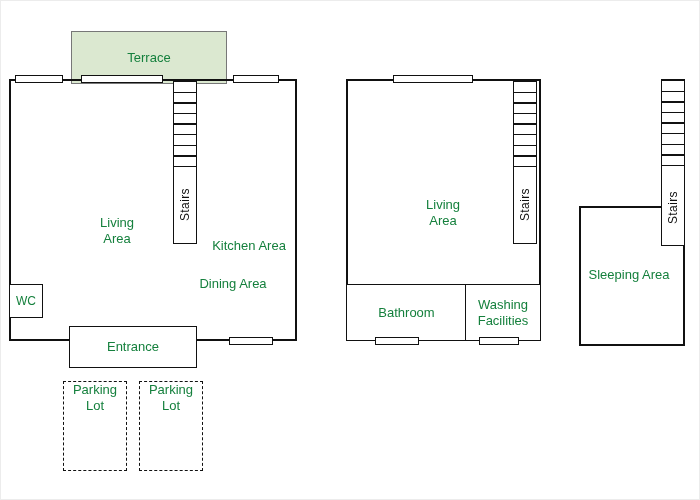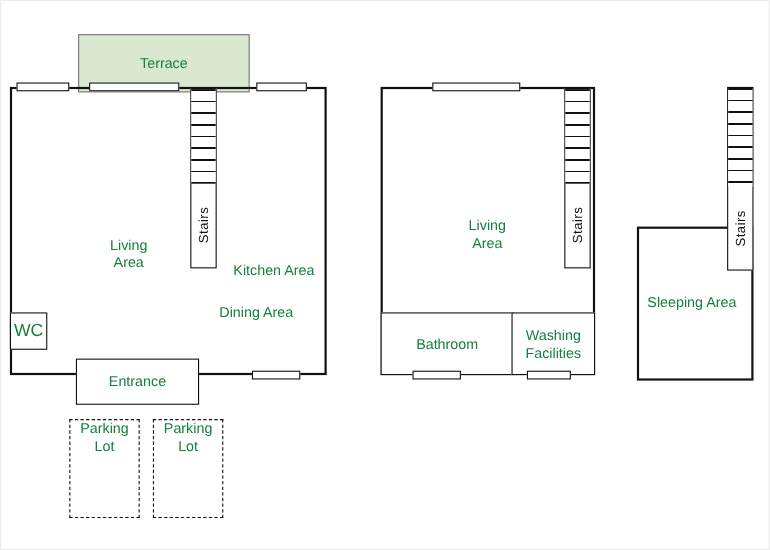--- a/index.html
+++ b/index.html
@@ -39,24 +39,24 @@
     <div class="stairs-txt">
       <span>Stairs</span>
     </div>
   </div>
 
   <div class="abs lbl" style="left:86px;top:214px;width:60px;">Living Area</div>
   <div class="abs lbl" style="left:202px;top:189px;width:92px;white-space:nowrap;margin-top:48px;">Kitchen Area</div>
   <div class="abs lbl" style="left:186px;top:275px;width:92px;white-space:nowrap;text-align:center;">Dining Area</div>
 
   <div class="abs box center" style="left:8px;top:283px;width:34px;height:34px;">
-    <span class="lbl" style="font-size:16px;">WC</span>
+    <span class="lbl" style="font-size:12px;">WC</span>
   </div>
 
-  <div class="abs box center" style="left:68px;top:325px;width:112px;height:42px;">
+  <div class="abs box center" style="left:68px;top:325px;width:128px;height:42px;">
     <span class="lbl">Entrance</span>
   </div>
 
   <div class="abs dashed" style="left:62px;top:380px;width:64px;height:90px;">
     <span class="lbl">Parking Lot</span>
   </div>
   <div class="abs dashed" style="left:138px;top:380px;width:64px;height:90px;">
     <span class="lbl">Parking Lot</span>
   </div>
 

